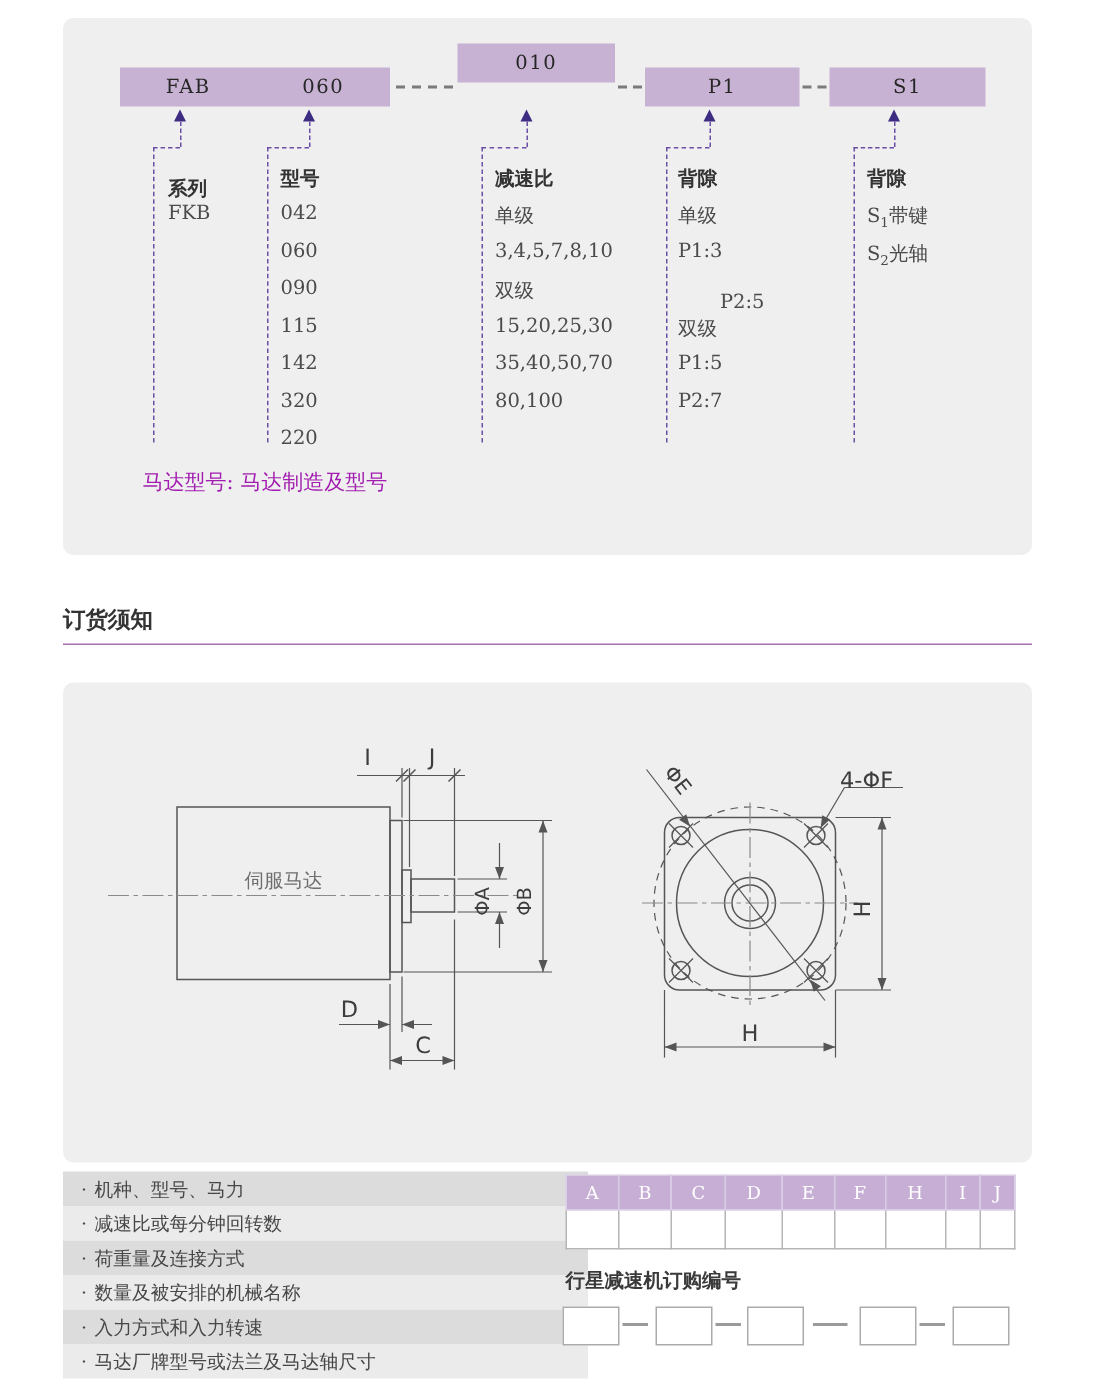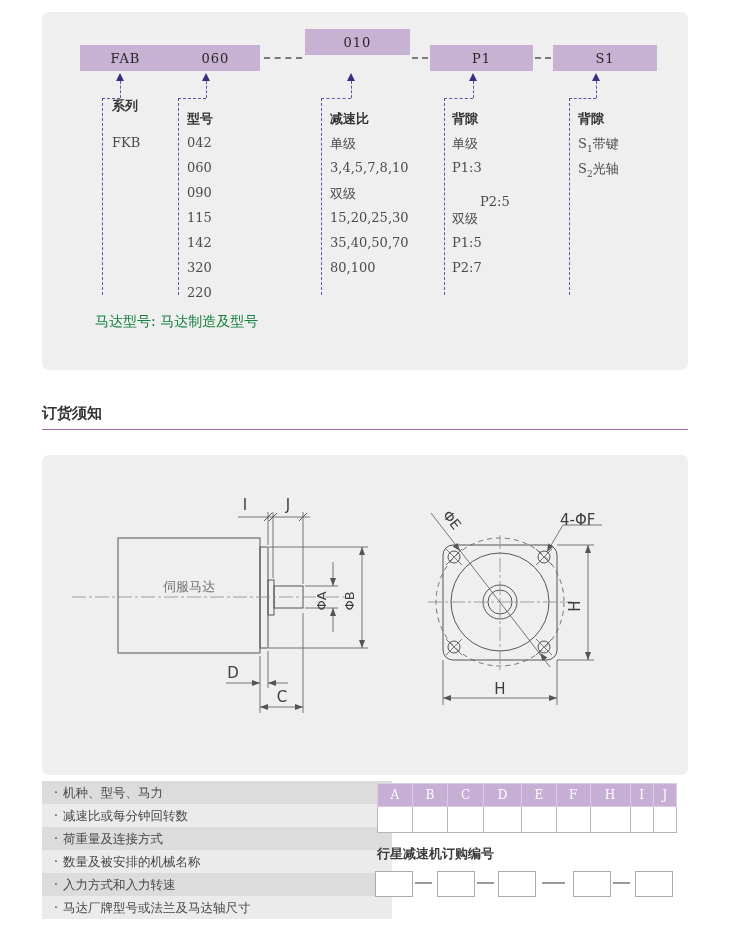--- a/index.html
+++ b/index.html
@@ -11,21 +11,21 @@
         justify-content:center;font-size:13px;color:#262626;letter-spacing:1px;}
   .mbox.wide{justify-content:space-around;}
   .gapdash{position:absolute;height:0;border-top:2px dashed #7a7a7a;}
   .arrow-up{position:absolute;width:0;height:0;border-left:4px solid transparent;
         border-right:4px solid transparent;border-bottom:8px solid #3e2b82;}
   .dash-v{position:absolute;width:0;border-left:1px dashed #6b4fa3;}
   .dash-h{position:absolute;height:0;border-top:1px dashed #6b4fa3;}
   .colhead{position:absolute;font-size:13px;font-weight:bold;color:#333;white-space:nowrap;}
   .colitem{position:absolute;font-size:13px;color:#4b4b4b;white-space:nowrap;}
   .colitem sub{font-size:9px;}
-  .purple-note{position:absolute;font-size:14px;color:#15803d;white-space:nowrap;}
+  .purple-note{position:absolute;font-size:14px;color:#a21caf;white-space:nowrap;}
   #section-title{position:absolute;left:42px;top:404px;font-size:15px;font-weight:bold;color:#333;}
   #section-rule{position:absolute;left:42px;top:429px;width:646px;height:1px;background:#a76fae;}
   #draw-panel{left:42px;top:455px;width:646px;height:320px;}
   #draw-panel svg{position:absolute;left:0;top:0;}
   .dim-label{font-family:"DejaVu Sans","Liberation Sans",sans-serif;fill:#3d3d3d;}
   .cn-label{font-family:"DejaVu Serif","Liberation Serif",serif;fill:#6e6e6e;}
   #notes-list{position:absolute;left:42px;top:781px;width:350px;}
   .note-row{height:23px;line-height:23px;font-size:12.5px;color:#474747;padding-left:12px;
         white-space:nowrap;overflow:hidden;}
   .note-row.dark{background:#dcdcdd;}
@@ -81,21 +81,21 @@
     <div class="dash-h" style="left:279px;top:86px;width:30px;"></div>
     <div class="dash-h" style="left:402px;top:86px;width:29px;"></div>
     <div class="dash-h" style="left:527px;top:86px;width:27px;"></div>
 
     <div class="dash-v" style="left:60px;top:86px;height:197px;"></div>
     <div class="dash-v" style="left:136px;top:86px;height:197px;"></div>
     <div class="dash-v" style="left:279px;top:86px;height:197px;"></div>
     <div class="dash-v" style="left:402px;top:86px;height:197px;"></div>
     <div class="dash-v" style="left:527px;top:86px;height:197px;"></div>
 
-    <div class="colhead" style="left:70px;top:85px;">系列</div>
+    <div class="colhead" style="left:70px;top:105px;">系列</div>
     <div class="colhead" style="left:145px;top:98px;">型号</div>
     <div class="colhead" style="left:288px;top:98px;">减速比</div>
     <div class="colhead" style="left:410px;top:98px;">背隙</div>
     <div class="colhead" style="left:536px;top:98px;">背隙</div>
 
     <div class="colitem" style="left:70px;top:123px;">FKB</div>
 
     <div class="colitem" style="left:145px;top:123px;">042</div>
     <div class="colitem" style="left:145px;top:148px;">060</div>
     <div class="colitem" style="left:145px;top:173px;">090</div>

